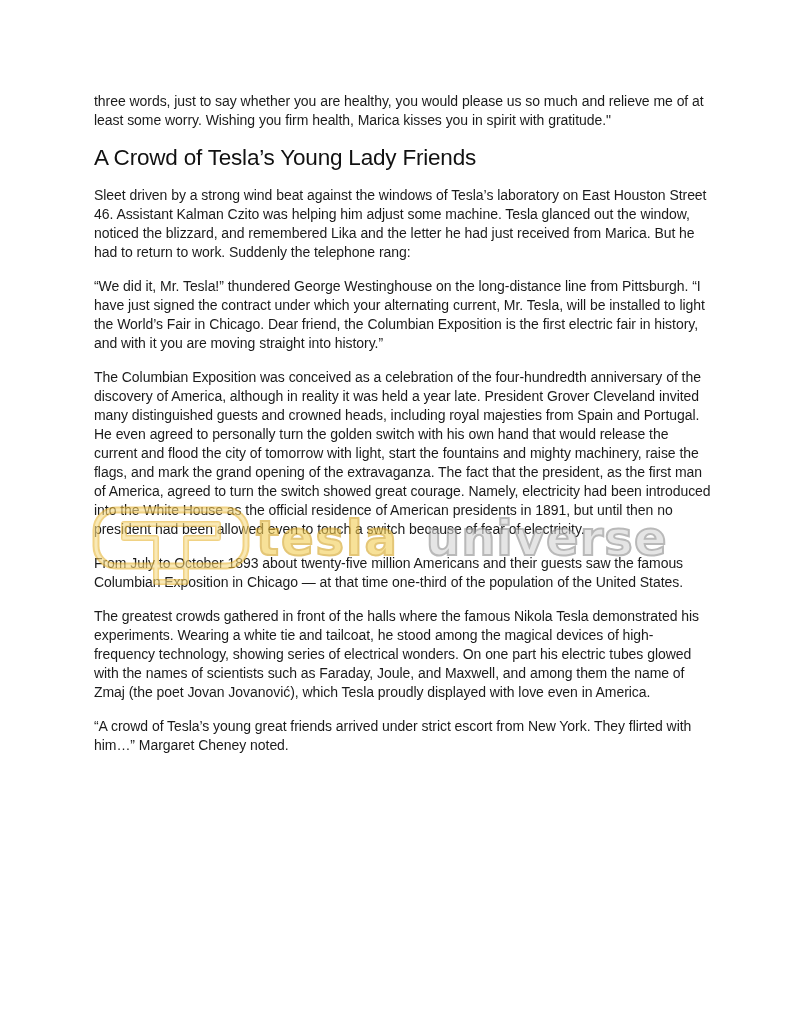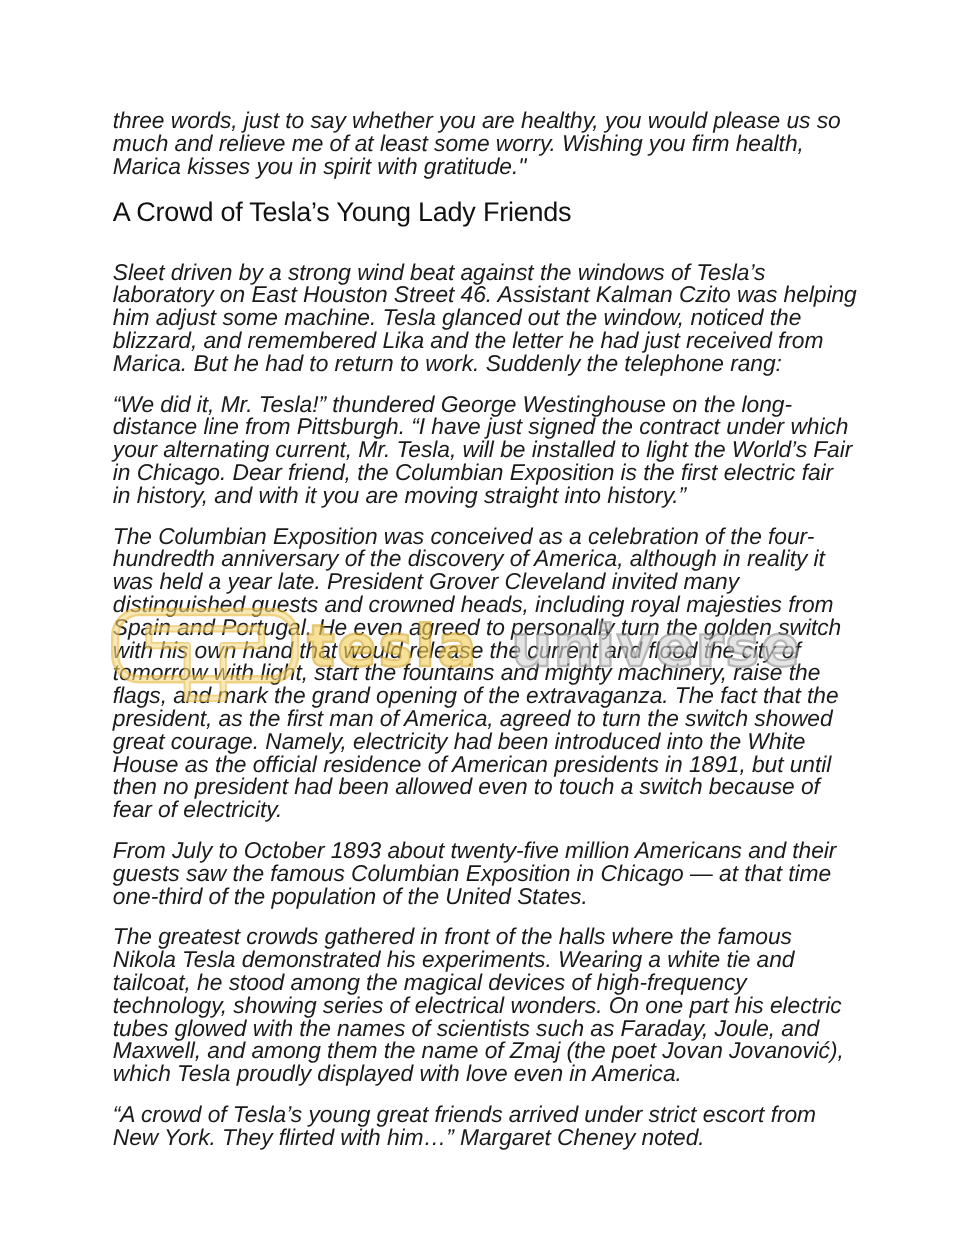--- a/index.html
+++ b/index.html
@@ -2,27 +2,27 @@
 <html><head>
 <meta charset="utf-8">
 <style>
   html, body { margin: 0; padding: 0; background: #ffffff; }
   body {
     width: 800px; height: 1035px; position: relative; overflow: hidden;
     font-family: "Liberation Sans", sans-serif; color: #1a1a1a;
   }
   .page { position: absolute; left: 94px; top: 92px; width: 620px; }
   .para {
-    font-size: 19px; line-height: 19px; margin: 0 0 15px 0;
-    color: #1b1b1b; letter-spacing: -0.05px; font-style: italic;
+    font-size: 14px; line-height: 19px; margin: 0 0 15px 0;
+    color: #1b1b1b; letter-spacing: -0.05px;
   }
   .para.first { margin-bottom: 14px; }
   h2.heading {
     font-family: "Liberation Sans", sans-serif; font-weight: normal;
-    font-size: 22.5px; line-height: 28px; margin: 0 0 27px 0; color: #111;
+    font-size: 22.5px; line-height: 28px; margin: 0 0 14px 0; color: #111;
     letter-spacing: -0.2px;
   }
   .watermark {
     position: absolute; left: 90px; top: 502px; width: 620px; height: 86px;
     pointer-events: none; opacity: 0.62;
   }
 </style>
 </head>
 <body>
 

